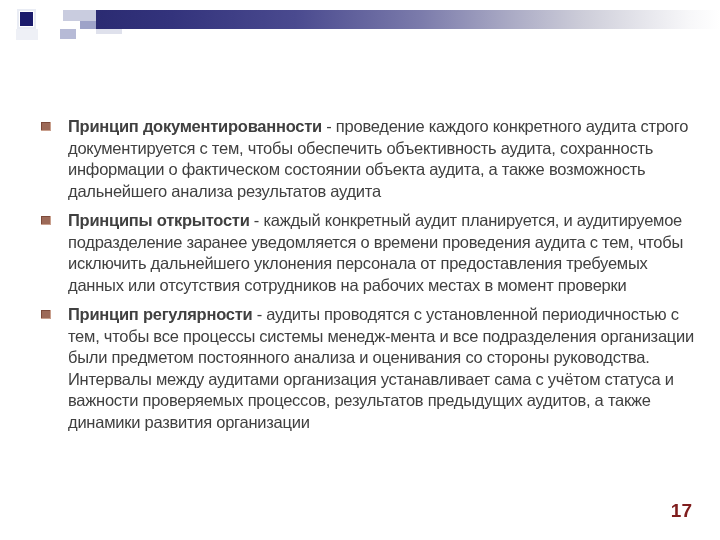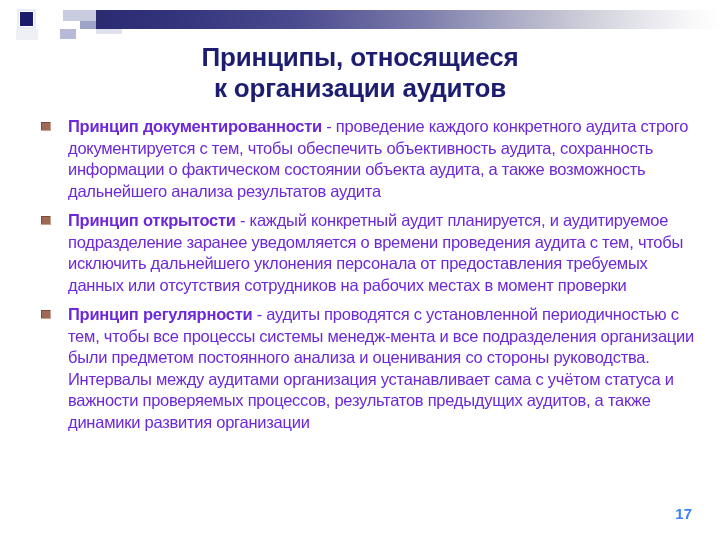--- a/index.html
+++ b/index.html
@@ -165,36 +165,36 @@
     height: 9px;
     background: #9d6a58;
     box-shadow:
        -1px -1px 0 0 #c9a08e inset,
         1px  1px 0 0 #7d4a3a inset;
   }
   .bullet-text {
     font-family: "Liberation Sans", "DejaVu Sans", sans-serif;
     font-size: 16.5px;
     line-height: 21.5px;
-    color: #6d28d9;
+    color: #404040;
     letter-spacing: -0.25px;
   }
   .bullet-text b {
     font-weight: bold;
   }
 
   
   #page-number {
     position: absolute;
     right: 28px;
     bottom: 18px;
     font-family: "Liberation Sans", "DejaVu Sans", sans-serif;
-    font-size: 15px;
+    font-size: 19px;
     font-weight: bold;
-    color: #3b82f6;
+    color: #7f1d1d;
   }
 </style>
 </head>
 <body>
 
 <div id="slide">
 
   <div id="header-decoration">
     <div class="deco-block-g"></div>
     <div class="deco-square-dark-ring"></div>
@@ -202,35 +202,31 @@
     <div class="deco-block-a"></div>
     <div class="deco-block-b"></div>
     <div class="deco-block-c"></div>
     <div class="deco-block-d"></div>
     <div class="deco-block-e"></div>
     <div class="deco-block-f"></div>
     <div class="deco-block-h"></div>
     <div class="deco-gradient-bar"></div>
   </div>
 
-  <div id="title-block">
-    <div class="title-line">Принципы, относящиеся</div>
-    <div class="title-line">к организации аудитов</div>
-  </div>
 
   <div id="body">
 
     <div class="bullet-item">
       <span class="bullet-marker"></span>
       <div class="bullet-text"><b>Принцип документированности</b><span> - проведение каждого конкретного аудита строго документируется с тем, чтобы обеспечить объективность аудита, сохранность информации о фактическом состоянии объекта аудита, а также возможность дальнейшего анализа результатов аудита</span></div>
     </div>
 
     <div class="bullet-item">
       <span class="bullet-marker"></span>
-      <div class="bullet-text"><b>Принцип открытости</b><span> - каждый конкретный аудит планируется, и аудитируемое подразделение  заранее уведомляется о времени проведения аудита с тем, чтобы исключить дальнейшего уклонения персонала от предоставления требуемых данных или отсутствия сотрудников на рабочих местах в момент проверки</span></div>
+      <div class="bullet-text"><b>Принципы открытости</b><span> - каждый конкретный аудит планируется, и аудитируемое подразделение  заранее уведомляется о времени проведения аудита с тем, чтобы исключить дальнейшего уклонения персонала от предоставления требуемых данных или отсутствия сотрудников на рабочих местах в момент проверки</span></div>
     </div>
 
     <div class="bullet-item">
       <span class="bullet-marker"></span>
       <div class="bullet-text"><b>Принцип регулярности</b><span> - аудиты проводятся с установленной периодичностью с тем, чтобы все процессы системы менедж-мента и все подразделения организации были предметом постоянного анализа и оценивания со стороны руководства. Интервалы между аудитами организация устанавливает сама с учётом статуса и важности проверяемых процессов, результатов предыдущих аудитов, а также динамики развития организации</span></div>
     </div>
 
   </div>
 
   <div id="page-number">17</div>

